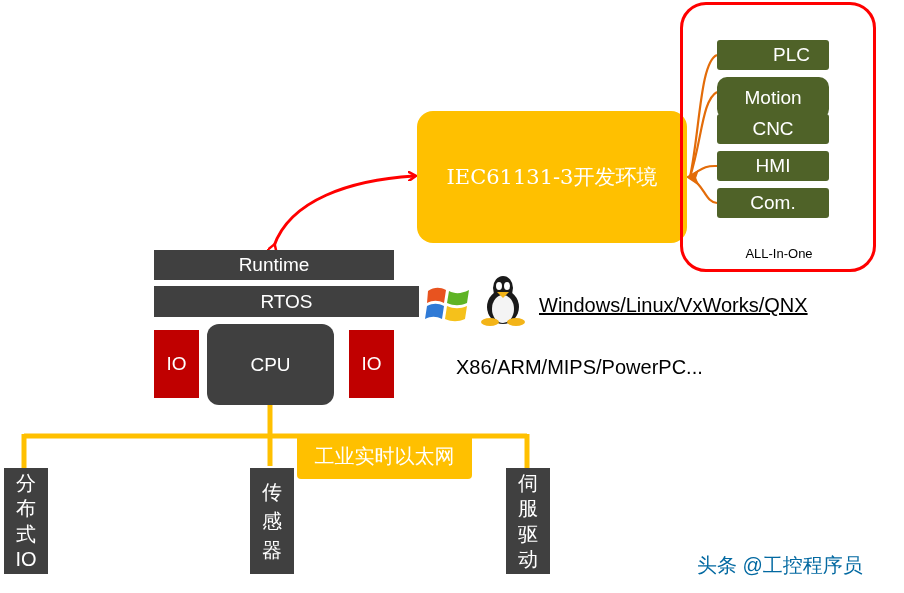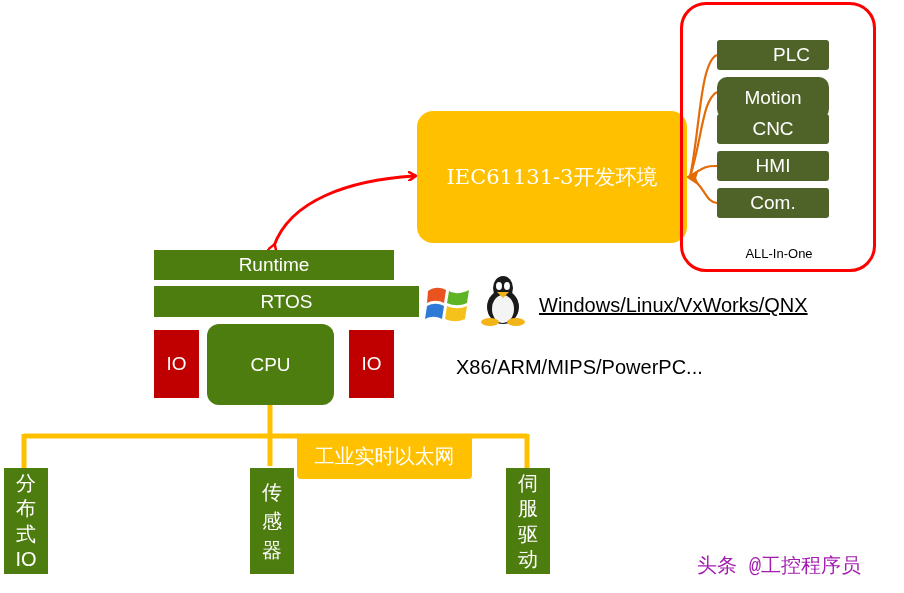--- a/index.html
+++ b/index.html
@@ -1,19 +1,19 @@
 <!DOCTYPE html>
 <html><head>
   <meta charset="utf-8">
   <style>
     html, body { margin: 0; padding: 0; background: #ffffff; }
     body { width: 904px; height: 593px; position: relative; overflow: hidden;
            font-family: "Liberation Sans", "DejaVu Sans", sans-serif; }
     .abs { position: absolute; box-sizing: border-box; }
-    .purple { background: #4d7c0f; color: #ffffff; }
+    .purple { background: #404040; color: #ffffff; }
     .red { background: #c00000; color: #ffffff; }
     .olive { background: #4f6228; color: #ffffff; border-radius: 3px; }
     .gold { background: #ffc000; color: #ffffff; }
     .center { display: flex; align-items: center; justify-content: center; text-align: center; }
     .serif { font-family: "DejaVu Serif", "Liberation Serif", serif; }
     .bar { font-size: 19px; }
     .vert { display: flex; flex-direction: column; align-items: center; justify-content: space-around;
             font-size: 20px; line-height: 1; padding: 2px 0; }
     svg { position: absolute; left: 0; top: 0; overflow: visible; }
   </style>
@@ -98,13 +98,13 @@
   <span>器</span>
 </div>
 <div class="abs purple vert serif" style="left:506px; top:468px; width:44px; height:106px;">
   <span>伺</span>
   <span>服</span>
   <span>驱</span>
   <span>动</span>
 </div>
 <div class="abs gold center serif" style="left:297px; top:434px; width:175px; height:45px; border-radius:4px; font-size:20px;">工业实时以太网</div>
 
-<div class="abs" style="left:697px; top:552px; font-size:20px; color:#a21caf; white-space:nowrap;font-family:Liberation Mono, monospace;">头条 @工控程序员</div>
+<div class="abs" style="left:697px; top:552px; font-size:20px; color:#0369a1; white-space:nowrap;">头条 @工控程序员</div>
 
 </body></html>

